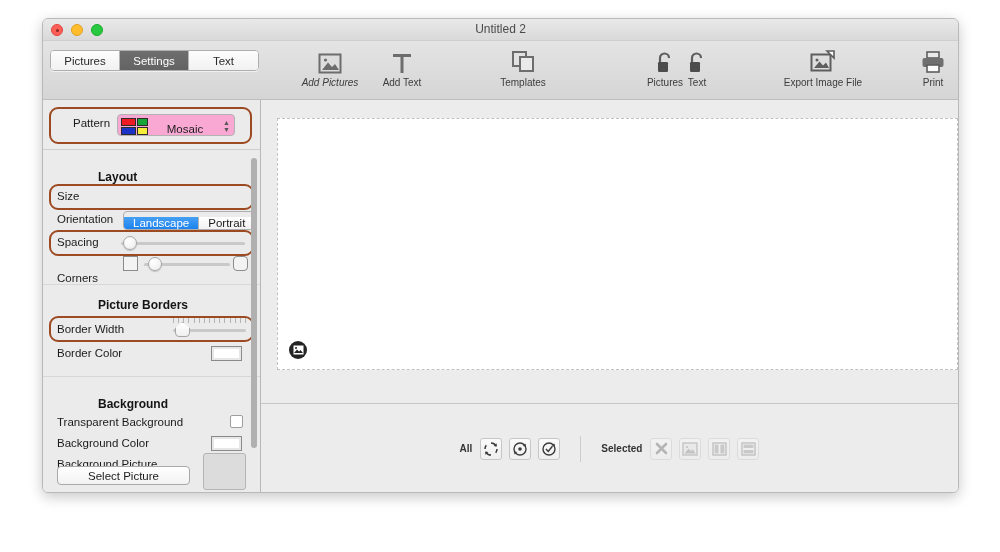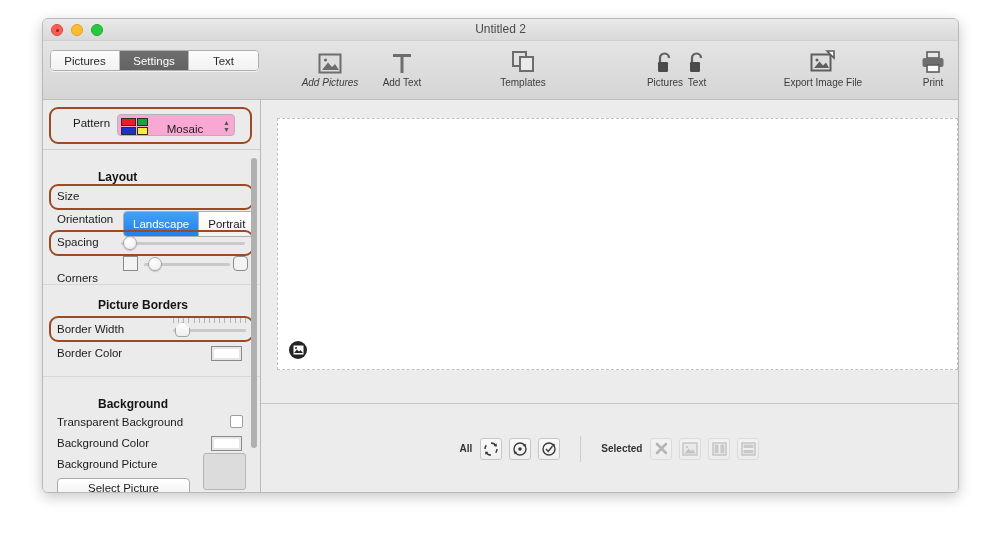--- a/index.html
+++ b/index.html
@@ -143,21 +143,21 @@
   
   .size-pop {
     display:flex; align-items:center;
     height: 20px; width: 130px;
     background:#fff; border:1px solid #b0b0b0; border-radius:4px;
     padding: 0 2px 0 5px;
   }
   .size-pop .popup-text { font-size: 11.5px; text-align:center; }
 
   
-  .oseg { display:flex; height:26px; border:1px solid #aeaeae; border-radius:4px; overflow:hidden; }
+  .oseg { display:flex; height:19px; border:1px solid #aeaeae; border-radius:4px; overflow:hidden;align-items:flex-end; }
   .oseg div {
     display:flex; align-items:center; justify-content:center;
     font-size:11.5px; padding: 0 9px; color:#1b1b1b;
     background: linear-gradient(to bottom,#ffffff,#f2f2f2);
     border-right:1px solid #b3b3b3;
   }
   .oseg div:last-child { border-right:none; }
   .oseg div.sel { background: linear-gradient(to bottom,#45a0f4,#1d82ee); color:#fff; }
 
   
@@ -444,21 +444,21 @@
         <div class="cbox" style="position:absolute; left:187px; top:265px;"></div>
 
         <div class="row" style="left:14px; top:287px;">
           <span class="lbl">Background Color</span>
         </div>
         <div class="swatch" style="position:absolute; left:168px; top:286px;"></div>
 
         <div class="row" style="left:14px; top:308px;">
           <span class="lbl">Background Picture</span>
         </div>
-        <div class="btn-wide" style="position:absolute; left:14px; top:328px;">Select Picture</div>
+        <div class="btn-wide" style="position:absolute; left:14px; top:316px;">Select Picture</div>
         <div class="well" style="position:absolute; left:160px; top:303px;"></div>
 
         <div class="vscroll"></div>
       </div>
     </div>
 
     <div class="main">
       <div class="canvas-area">
         <div class="canvas">
           <div class="canvas-badge">

